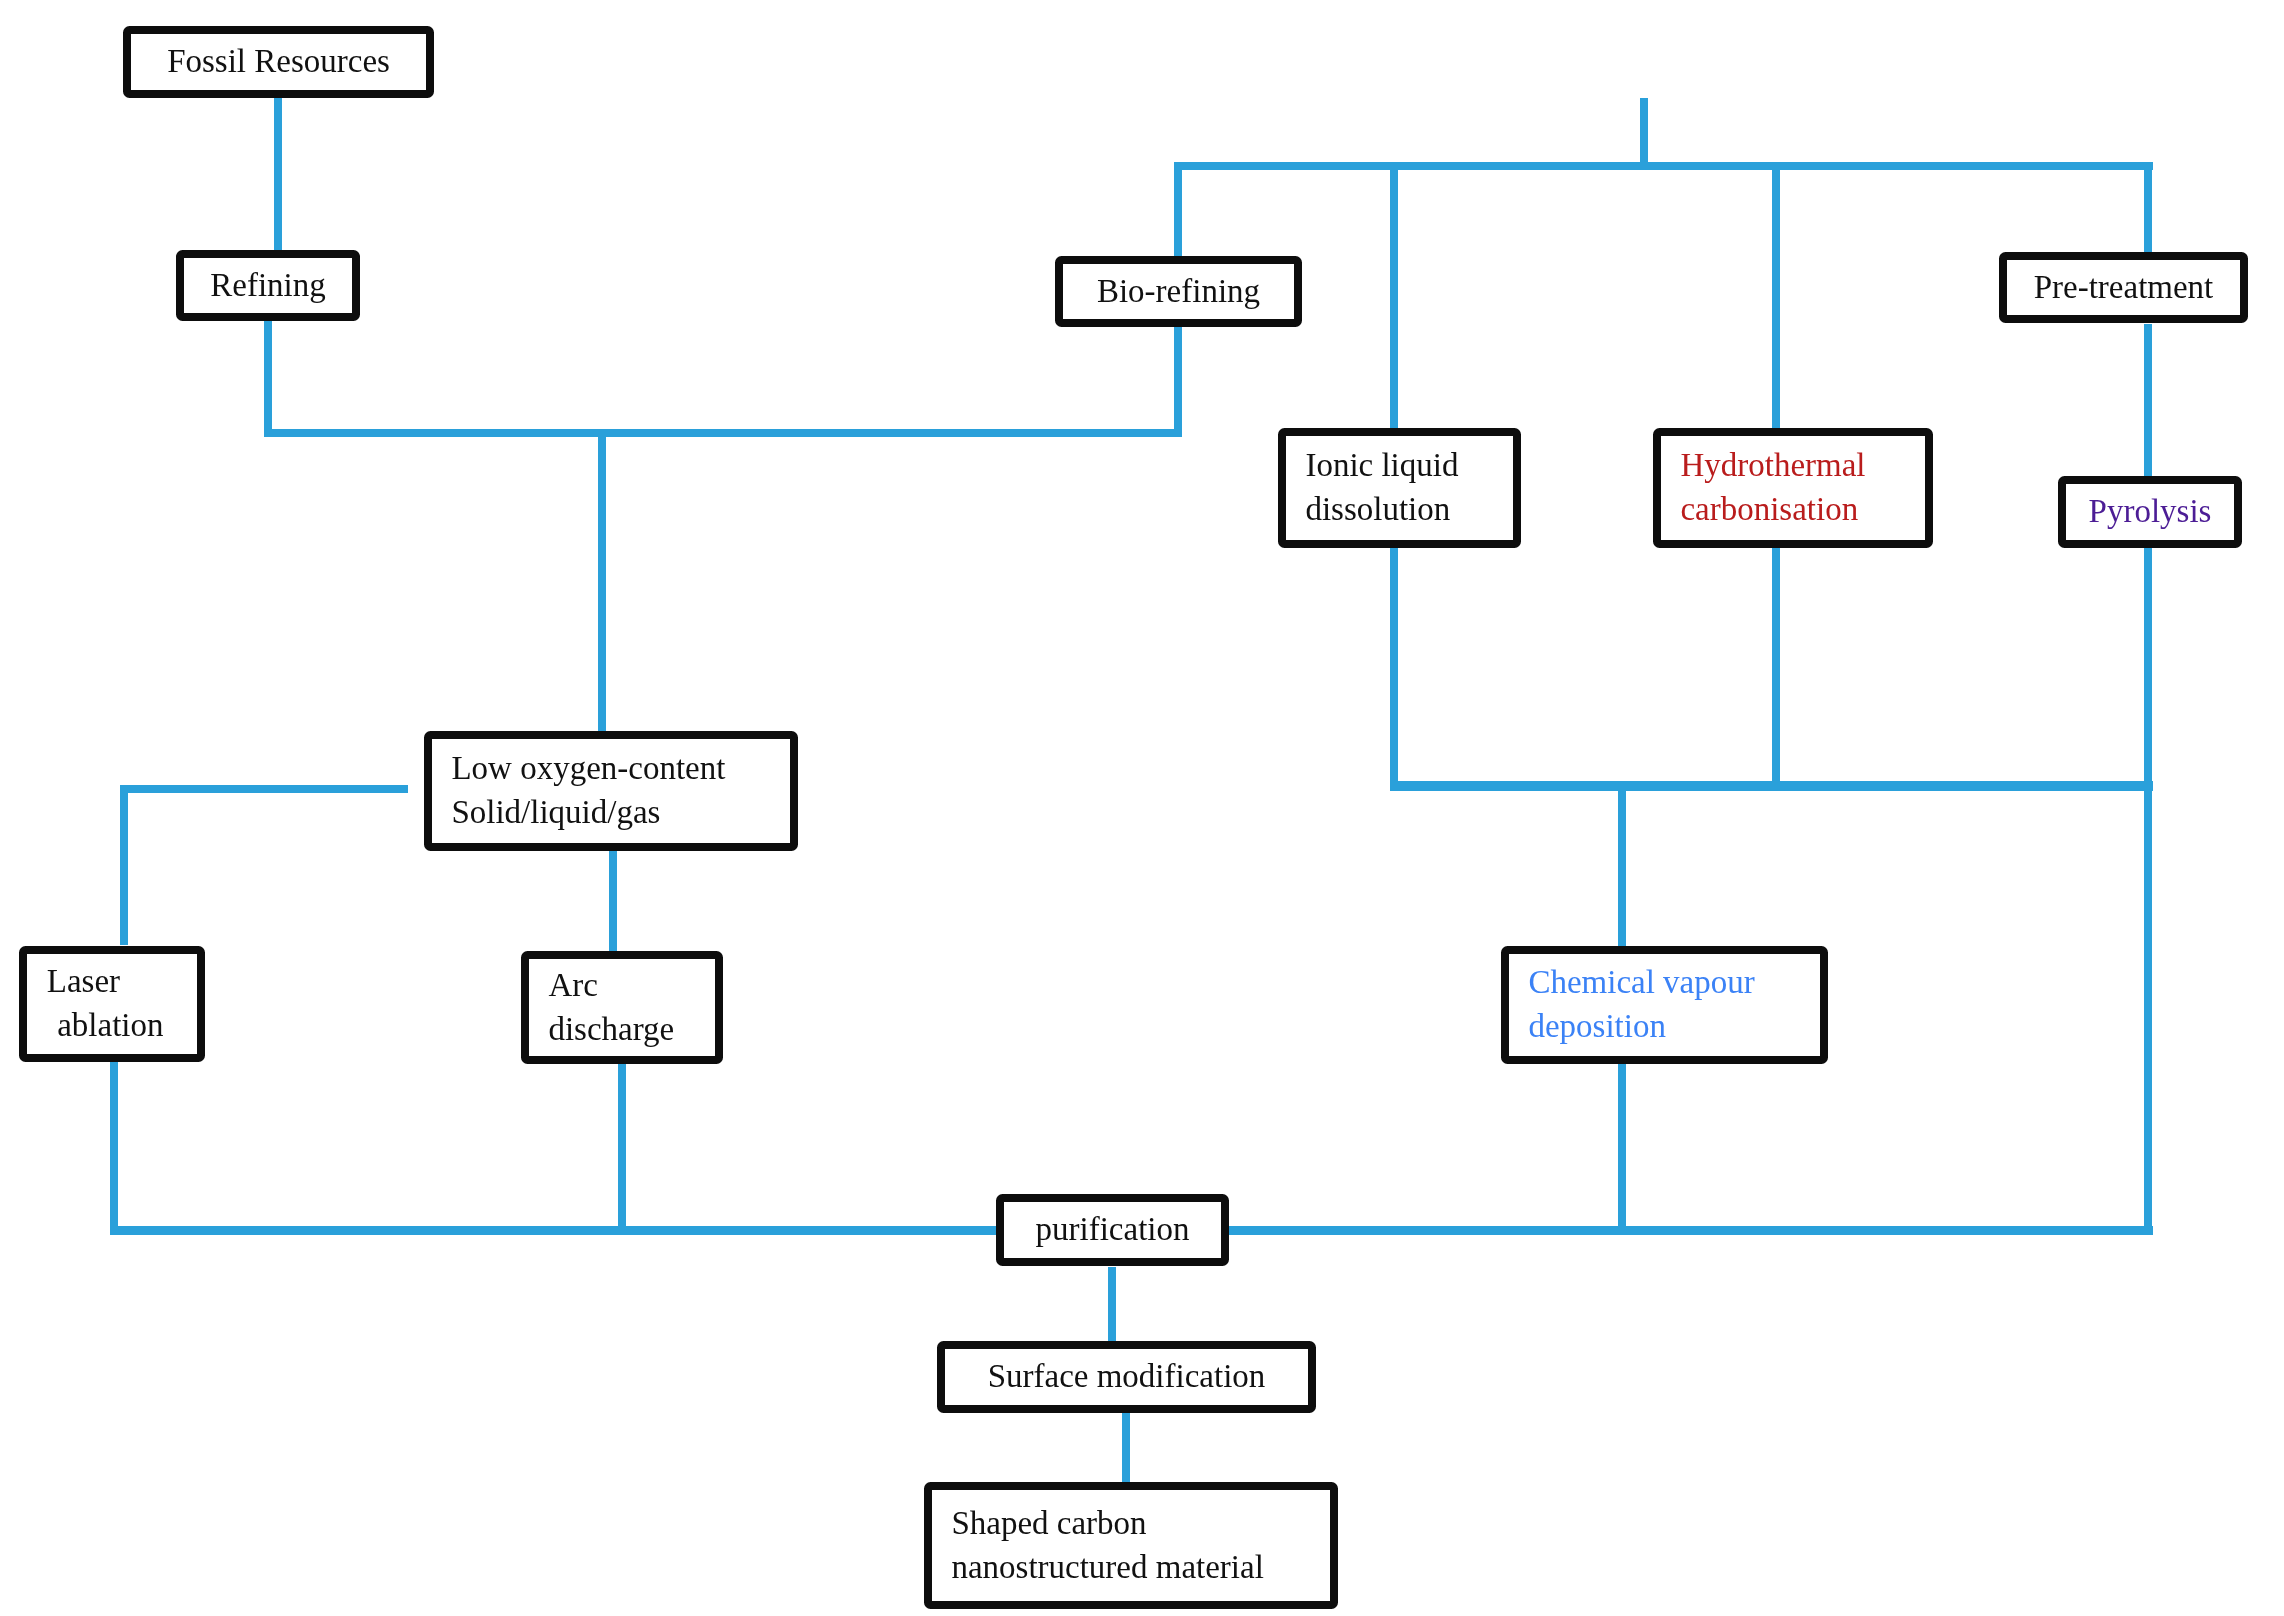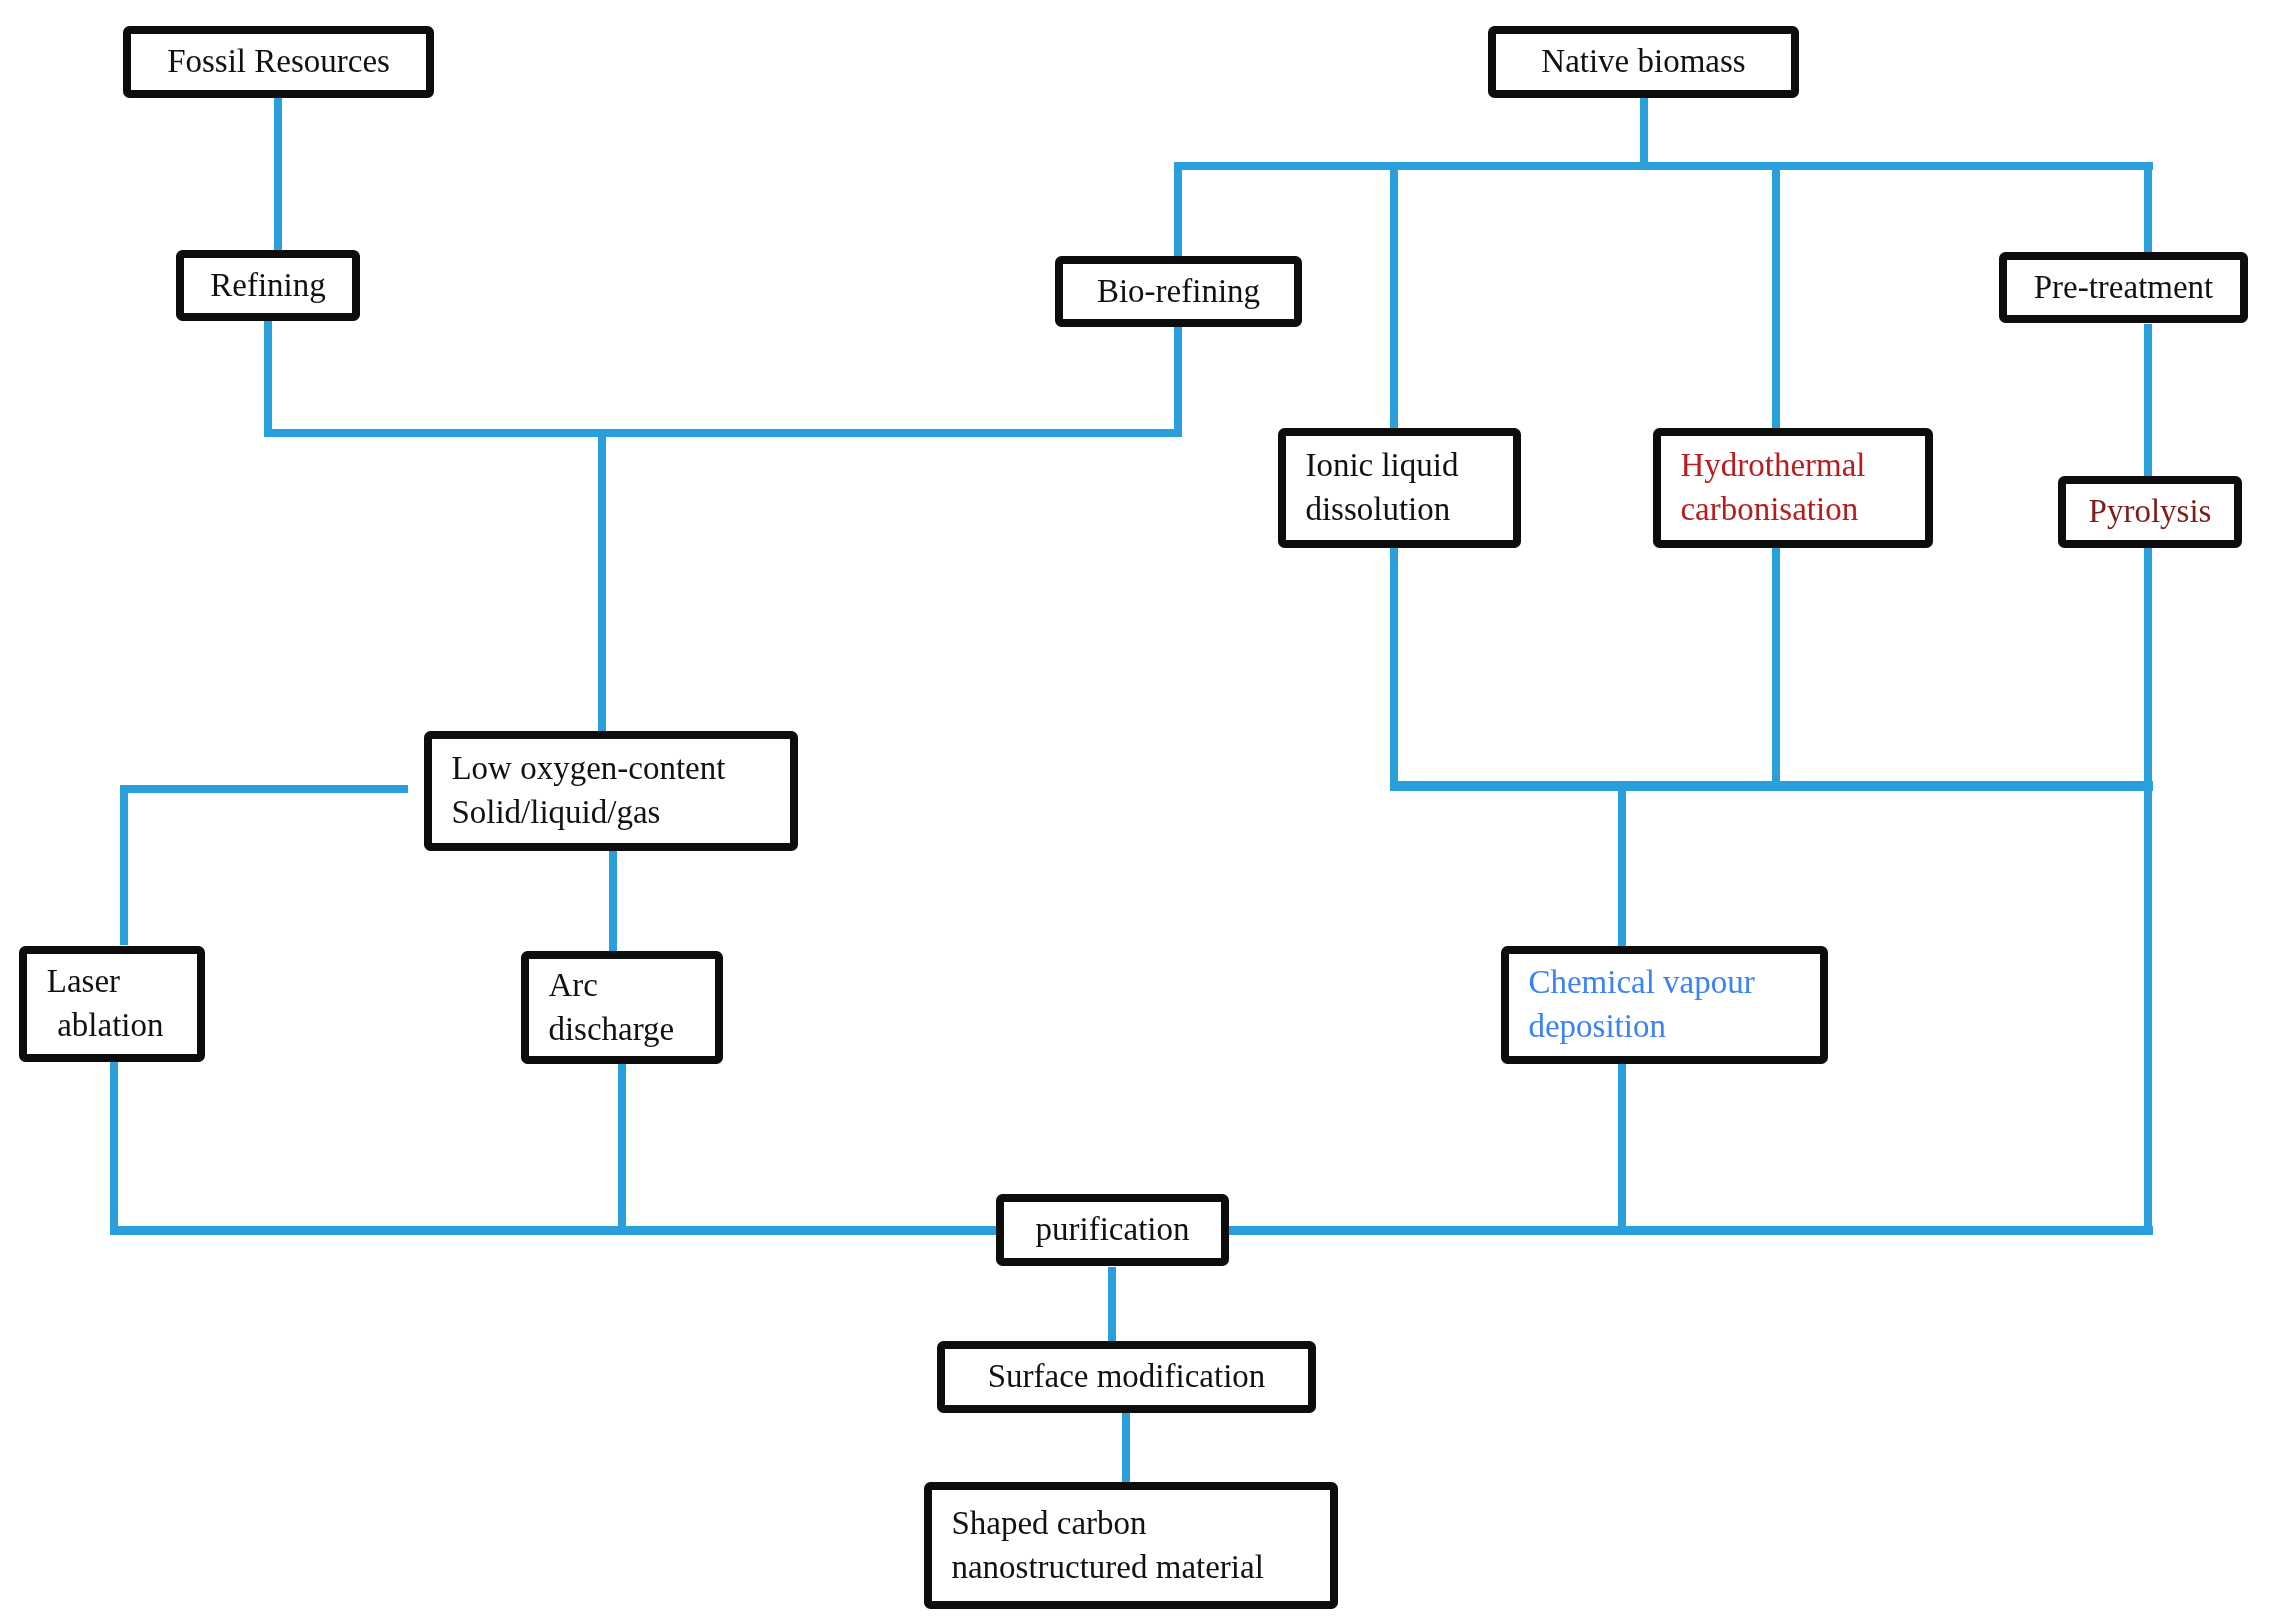--- a/index.html
+++ b/index.html
@@ -57,38 +57,35 @@
     <div class="edge" data-name="connector-low-oxygen-to-arc" style="left: 609px; top: 851px; width: 8.4px; height: 100px; background: rgb(42, 160, 218);"></div>
     <div class="edge" data-name="connector-arc-discharge-drop" style="left: 618px; top: 1064px; width: 8.4px; height: 162px; background: rgb(42, 160, 218);"></div>
     <div class="edge" data-name="connector-purification-to-surface" style="left: 1108px; top: 1267px; width: 8.4px; height: 74px; background: rgb(42, 160, 218);"></div>
     <div class="edge" data-name="connector-surface-to-shaped" style="left: 1122px; top: 1413px; width: 8.4px; height: 69px; background: rgb(42, 160, 218);"></div>
     <div class="node center" data-name="node-fossil-resources" style="left: 123px; top: 26px; width: 311px; height: 72px; border-color: rgb(13, 13, 13); color: rgb(17, 17, 17); font-family: Liberation Serif, serif;">
       <div class="line" data-name="node-label">Fossil Resources</div>
     </div>
     <div class="node center" data-name="node-refining" style="left: 176px; top: 250px; width: 184px; height: 71px; border-color: rgb(13, 13, 13); color: rgb(17, 17, 17);">
       <div class="line" data-name="node-label">Refining</div>
     </div>
-    <div class="node center" data-name="node-native-biomass" style="left: 1488px; top: 26px; width: 311px; height: 72px; border-color: rgb(13, 13, 13); color: rgb(17, 17, 17);">
-      <div class="line" data-name="node-label">Native biomass</div>
-    </div>
     <div class="node center" data-name="node-bio-refining" style="left: 1055px; top: 256px; width: 247px; height: 71px; border-color: rgb(13, 13, 13); color: rgb(17, 17, 17);">
       <div class="line" data-name="node-label">Bio-refining</div>
     </div>
     <div class="node center" data-name="node-pre-treatment" style="left: 1999px; top: 252px; width: 249px; height: 71px; border-color: rgb(13, 13, 13); color: rgb(17, 17, 17);">
       <div class="line" data-name="node-label">Pre-treatment</div>
     </div>
     <div class="node left" data-name="node-ionic-liquid-dissolution" style="left: 1278px; top: 428px; width: 243px; height: 120px; border-color: rgb(13, 13, 13); color: rgb(17, 17, 17);">
       <div class="line" data-name="node-label">Ionic liquid</div>
       <div class="line" data-name="node-label">dissolution</div>
     </div>
     <div class="node left" data-name="node-hydrothermal-carbonisation" style="left: 1653px; top: 428px; width: 280px; height: 120px; border-color: rgb(13, 13, 13); color: #b91c1c;">
       <div class="line" data-name="node-label">Hydrothermal</div>
       <div class="line" data-name="node-label">carbonisation</div>
     </div>
-    <div class="node center" data-name="node-pyrolysis" style="left: 2058px; top: 476px; width: 184px; height: 72px; border-color: rgb(13, 13, 13); color: #7f1d1d;">
+    <div class="node center" data-name="node-pyrolysis" style="left: 2058px; top: 476px; width: 184px; height: 72px; border-color: rgb(13, 13, 13); color: #4c1d95;">
       <div class="line" data-name="node-label">Pyrolysis</div>
     </div>
     <div class="node left" data-name="node-low-oxygen-content" style="left: 408px; top: 731px; width: 374px; height: 120px; border-color: rgb(13, 13, 13); color: rgb(17, 17, 17); margin-left: 16px;">
       <div class="line" data-name="node-label">Low oxygen-content</div>
       <div class="line" data-name="node-label">Solid/liquid/gas</div>
     </div>
     <div class="node left" data-name="node-laser-ablation" style="left: 19.4px; top: 946px; width: 186px; height: 116px; border-color: rgb(13, 13, 13); color: rgb(17, 17, 17);">
       <div class="line" data-name="node-label">Laser</div>
       <div class="line" data-name="node-label">ablation</div>
     </div>

